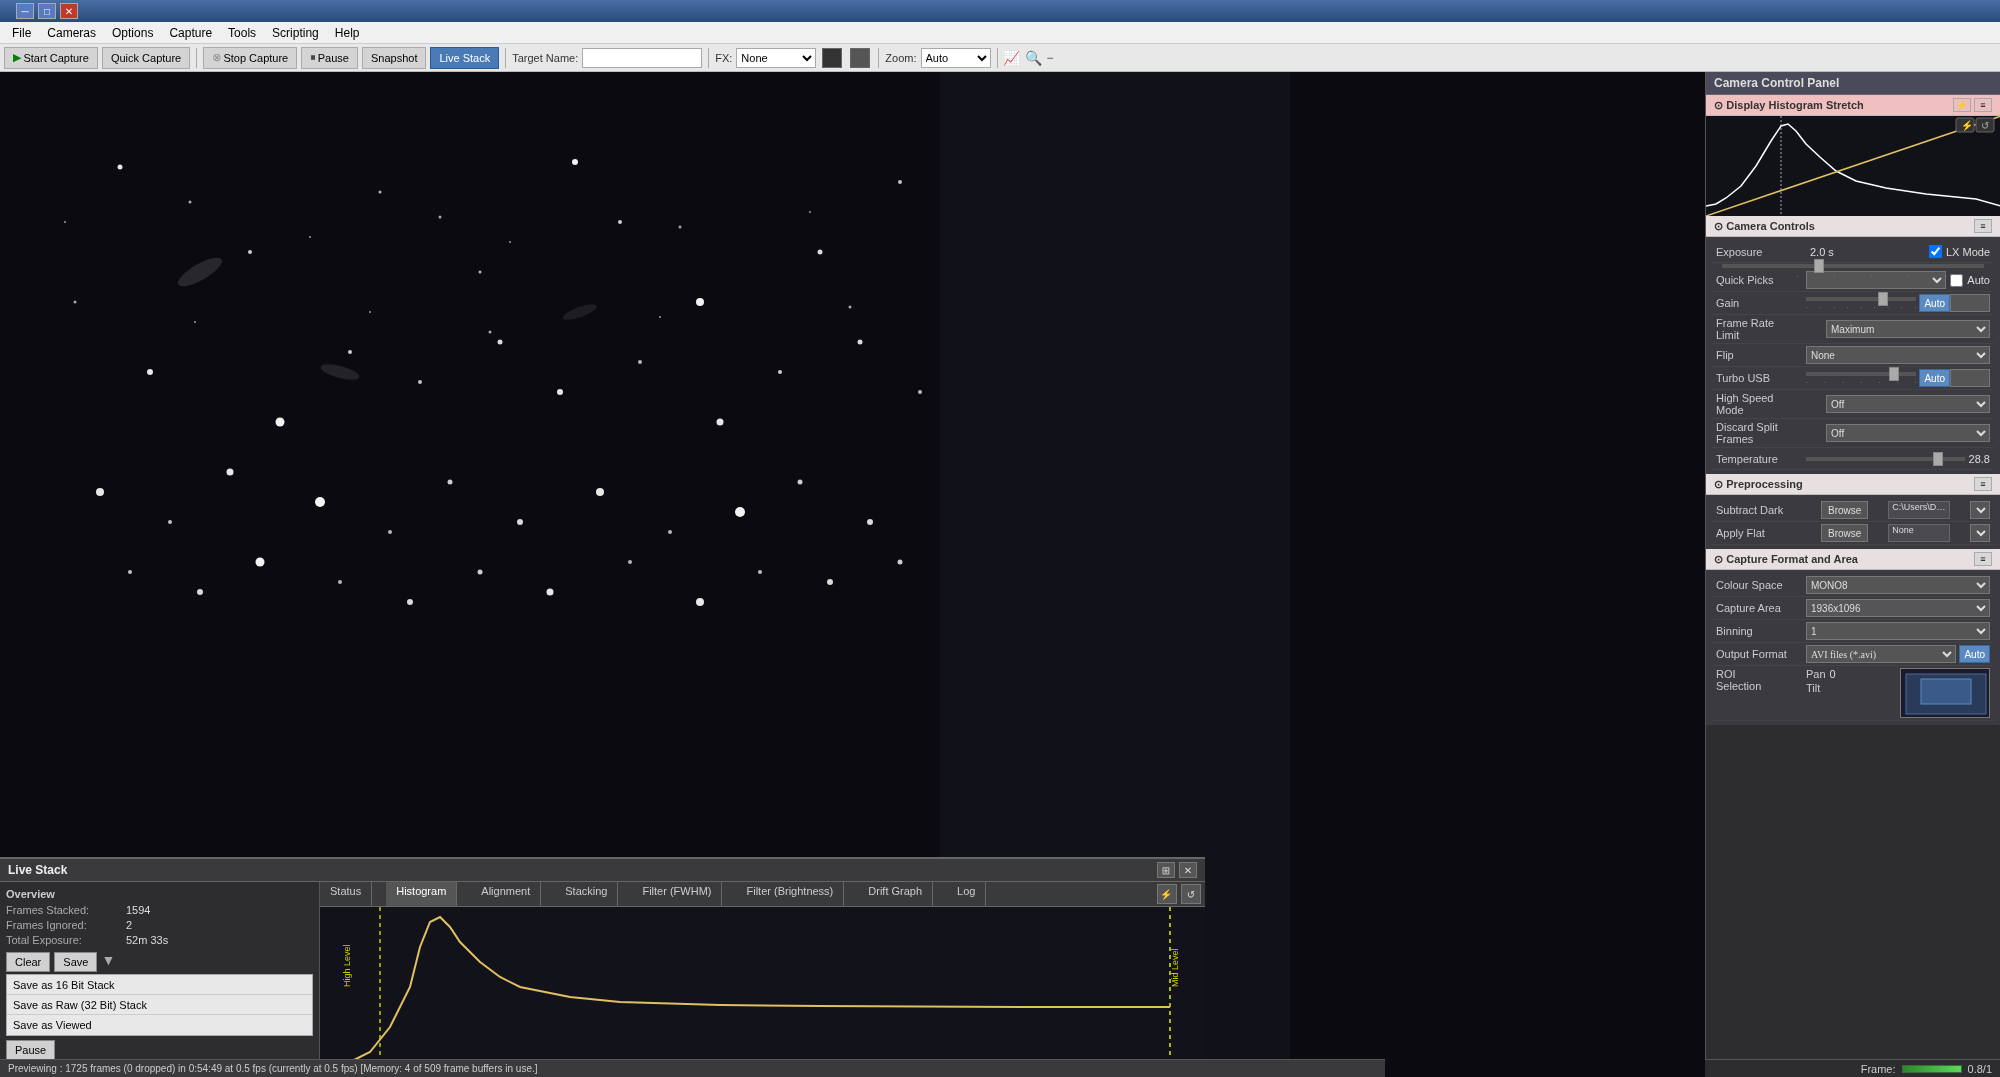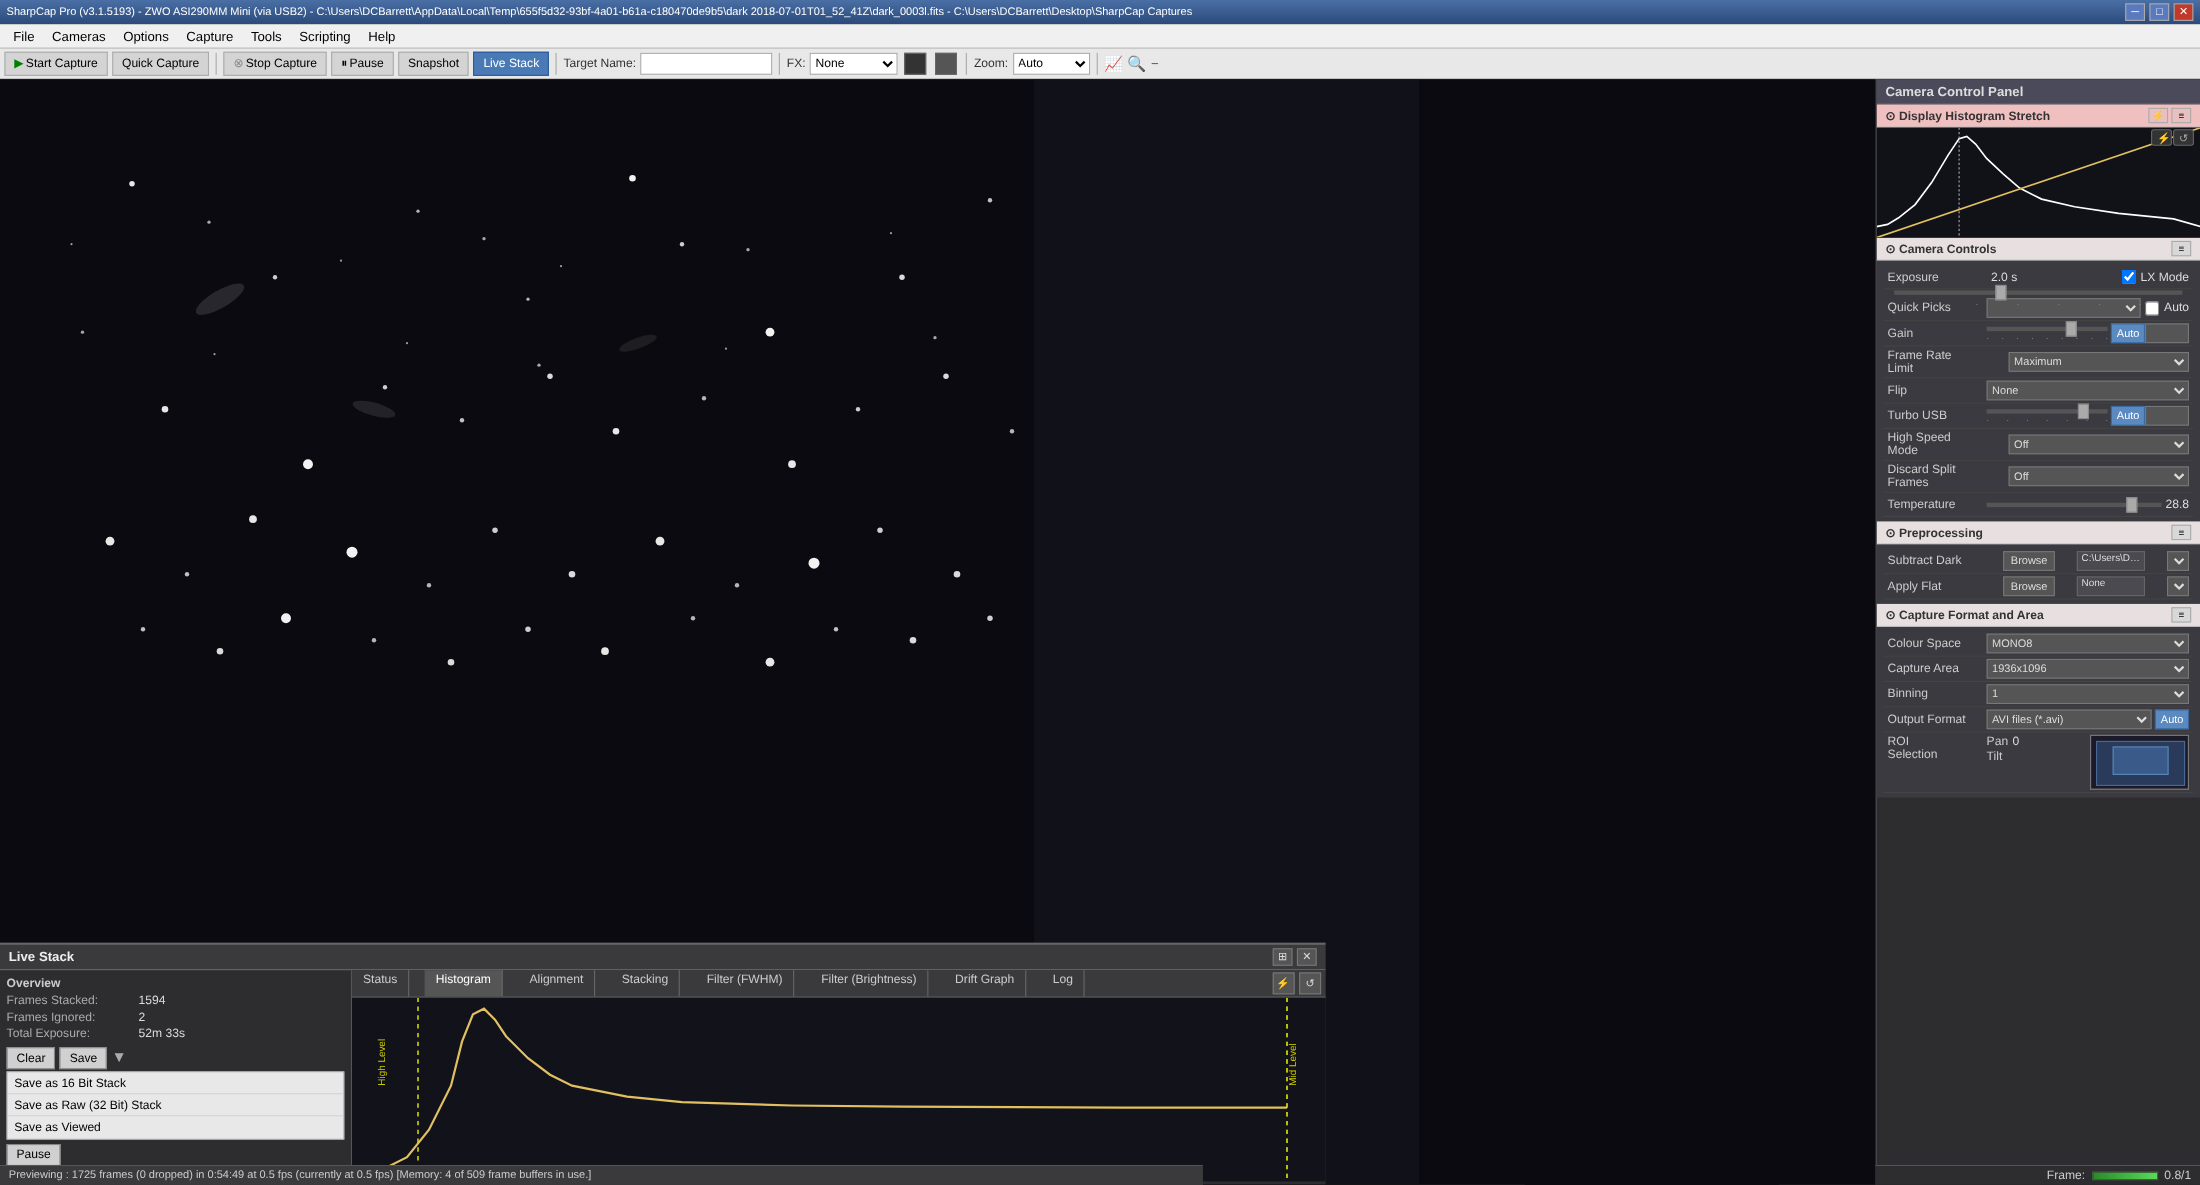--- a/index.html
+++ b/index.html
@@ -308,21 +308,21 @@
       color: #000;
       font-size: 11px;
       cursor: pointer;
     }
 
     
     #status-bar {
       position: fixed;
       bottom: 0;
       left: 0;
-      width: 1093px;
+      width: 1385px;
       height: 18px;
       background: #3a3a3d;
       color: #ccc;
       font-size: 10px;
       display: flex;
       align-items: center;
       padding: 0 8px;
       border-top: 1px solid #555;
     }
 
@@ -403,21 +403,20 @@
       width: 60px;
       height: 8px;
       background: linear-gradient(to right, #2a8a2a, #5ada5a);
       border: 1px solid #3a6a3a;
     }
   </style>
 </head>
 <body>
 
 <div id="title-bar">
-  <span id="title-bar-text" style="font-size:10px; overflow:hidden; white-space:nowrap; text-overflow:ellipsis;">SharpCap Pro (v3.1.5193) - ZWO ASI290MM Mini (via USB2) - C:\Users\DCBarrett\AppData\Local\Temp\655f5d32-93bf-4a01-b61a-c180470de9b5\dark 2018-07-01T01_52_41Z\dark_0003l.fits - C:\Users\DCBarrett\Desktop\SharpCap Captures</span>
   <div style="display:flex; gap:2px; margin-left:8px; flex-shrink:0;">
     <div class="title-btn">─</div>
     <div class="title-btn">□</div>
     <div class="title-btn close">✕</div>
   </div>
 </div>
 
 <div id="menu-bar">
   <span class="menu-item">File</span>
   <span class="menu-item">Cameras</span>
@@ -840,21 +839,21 @@
 
       <div class="ctrl-row">
         <span class="ctrl-label">Binning</span>
         <select class="ctrl-select">
           <option>1</option>
         </select>
       </div>
 
       <div class="ctrl-row">
         <span class="ctrl-label">Output Format</span>
-        <select class="ctrl-select" style="flex:1;">
+        <select class="ctrl-select" style="flex:1;font-family:Liberation Serif, serif;">
           <option>AVI files (*.avi)</option>
         </select>
         <button style="height:18px; padding:0 4px; background:#5a8abf; border:1px solid #3a6a9f; color:white; font-size:10px; margin-left:3px;">Auto</button>
       </div>
 
       <div class="ctrl-row" style="align-items:flex-start;">
         <span class="ctrl-label">ROI<br>Selection</span>
         <div style="flex:1;">
           <div style="display:flex; align-items:center; gap:4px; margin-bottom:2px;">
             <span style="font-size:11px; color:#ccc;">Pan</span>

